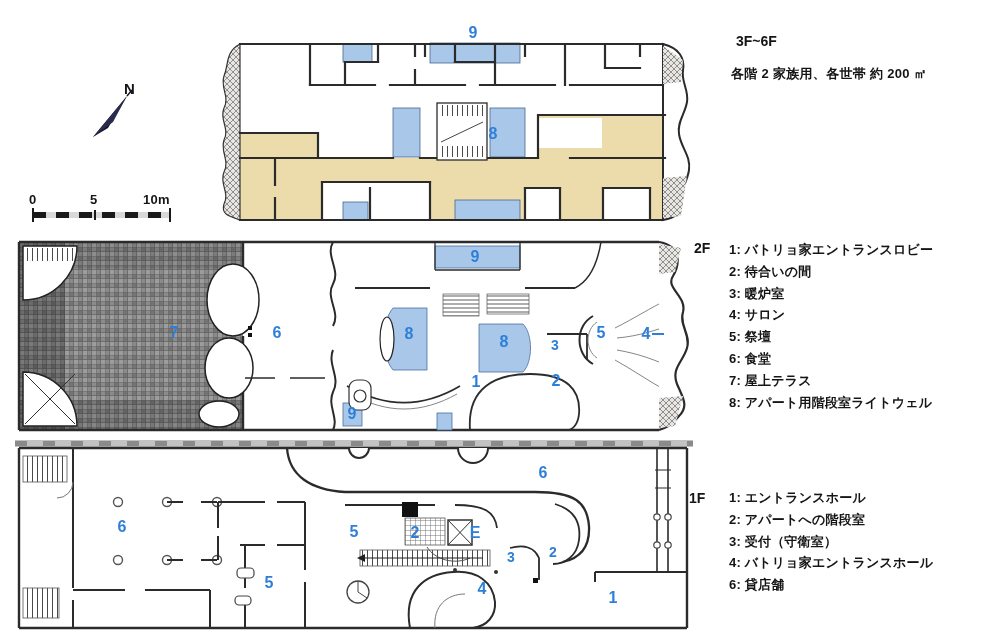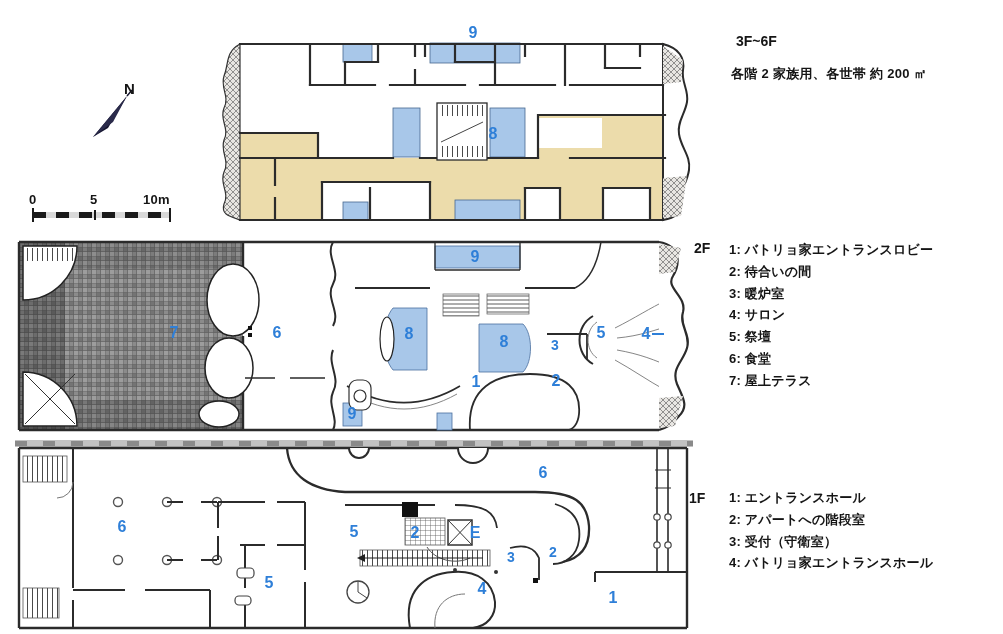--- a/index.html
+++ b/index.html
@@ -310,23 +310,25 @@
 
   <div class="floor-title" style="left:694px;top:240px">2F</div>
   <div class="legend" style="left:729px;top:239px">
     <div>1: バトリョ家エントランスロビー</div>
     <div>2: 待合いの間</div>
     <div>3: 暖炉室</div>
     <div>4: サロン</div>
     <div>5: 祭壇</div>
     <div>6: 食堂</div>
     <div>7: 屋上テラス</div>
+    <div>8: アパート用階段室ライトウェル</div>
   </div>
 
   <div class="floor-title" style="left:689px;top:490px">1F</div>
   <div class="legend" style="left:729px;top:487px">
     <div>1: エントランスホール</div>
     <div>2: アパートへの階段室</div>
     <div>3: 受付（守衛室）</div>
     <div>4: バトリョ家エントランスホール</div>
+    <div>6: 貸店舗</div>
   </div>
 
 </div>
 
 </body></html>

